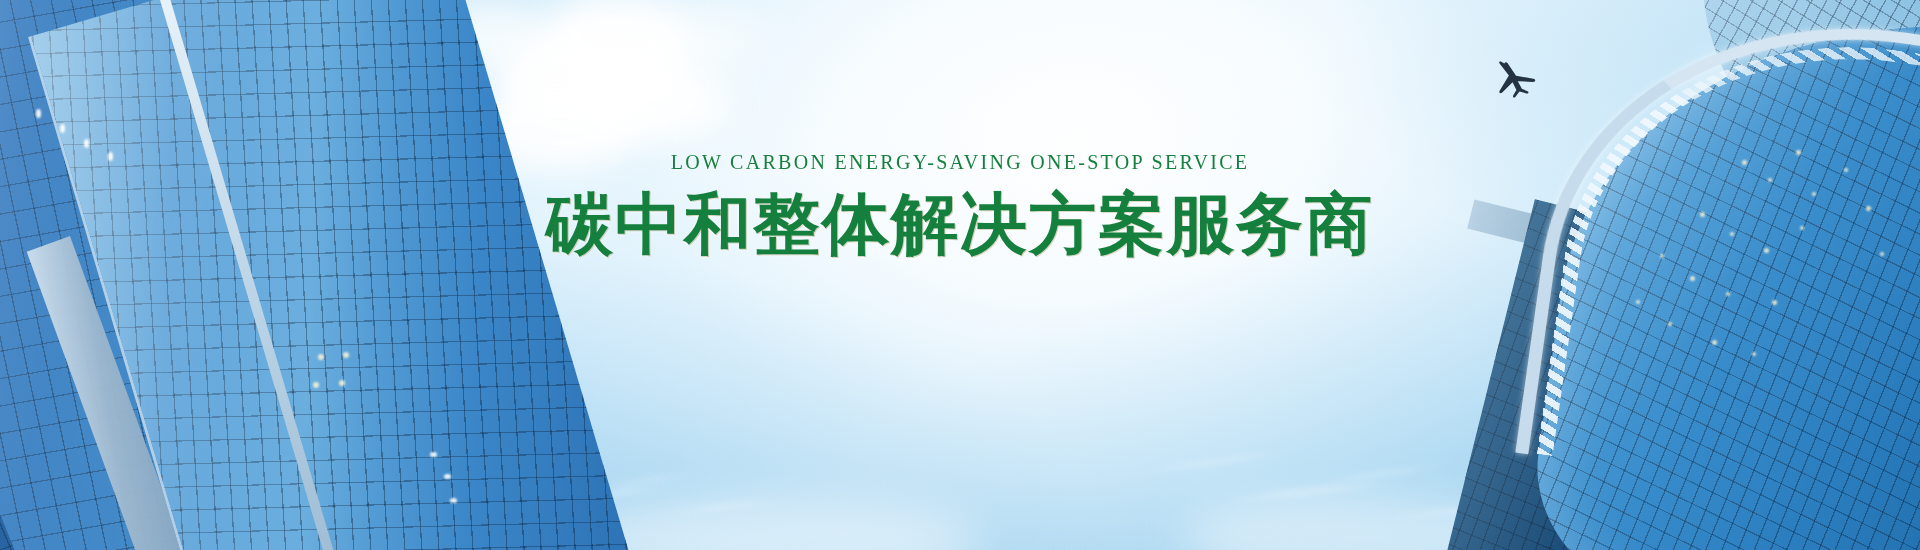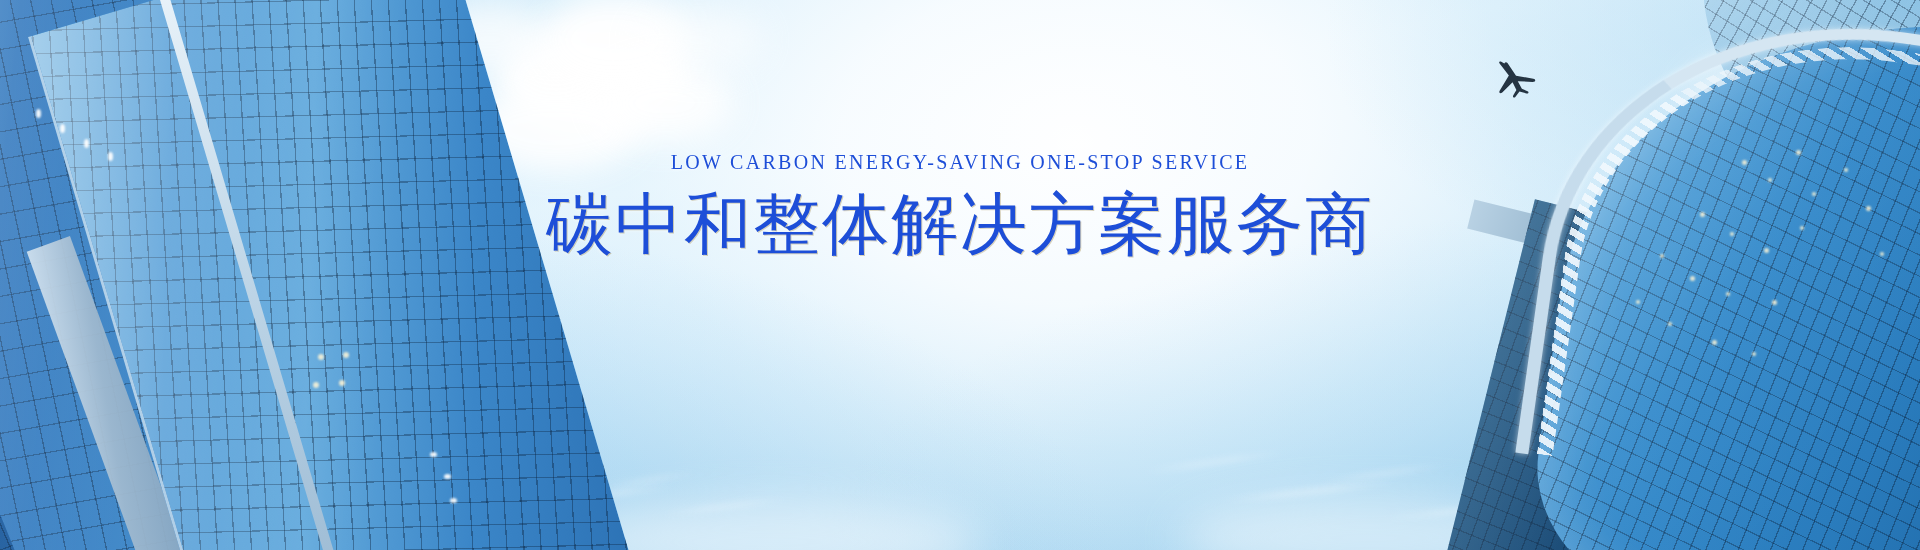--- a/index.html
+++ b/index.html
@@ -238,21 +238,21 @@
     top:152px;
     text-align:center;
     z-index:40;
     pointer-events:auto;
   }
 
   .eyebrow {
     font-family:"Liberation Serif", serif;
     font-size:20px;
     letter-spacing:2.3px;
-    color:#1d4ed8;
+    color:#15803d;
     line-height:1;
     white-space:nowrap;
     text-shadow:0 1px 2px rgba(255,255,255,.65);
   }
 
   .subline {
     margin-top:22px;
     font-family:"Liberation Sans", sans-serif;
     font-size:49px;
     font-weight:400;
@@ -260,23 +260,23 @@
     color:#b08f28;
     line-height:1.08;
     white-space:nowrap;
     text-shadow:0 1px 3px rgba(255,255,255,.45);
   }
 
   .headline {
     margin-top:14px;
     font-family:"Liberation Sans", sans-serif;
     font-size:67px;
-    font-weight:400;
+    font-weight:700;
     letter-spacing:2px;
-    color:#1d4ed8;
+    color:#15803d;
     line-height:1.12;
     white-space:nowrap;
     text-shadow:
       0 2px 3px rgba(255,255,255,.40),
       1px 1px 0 rgba(120,92,8,.35);
   }
 </style>
 </head>
 <body>
 

